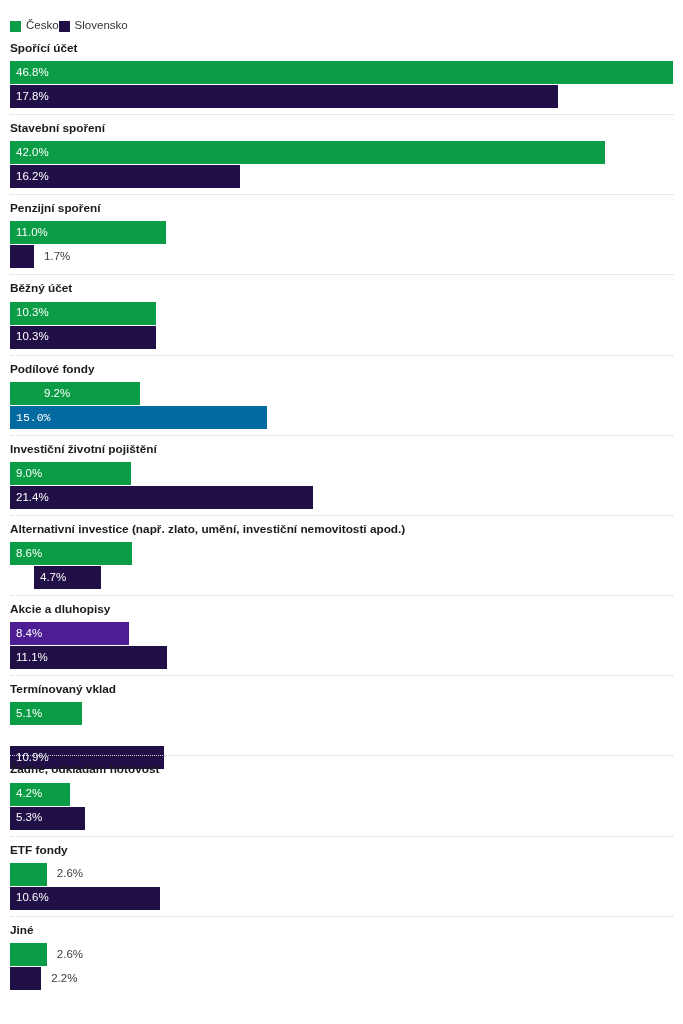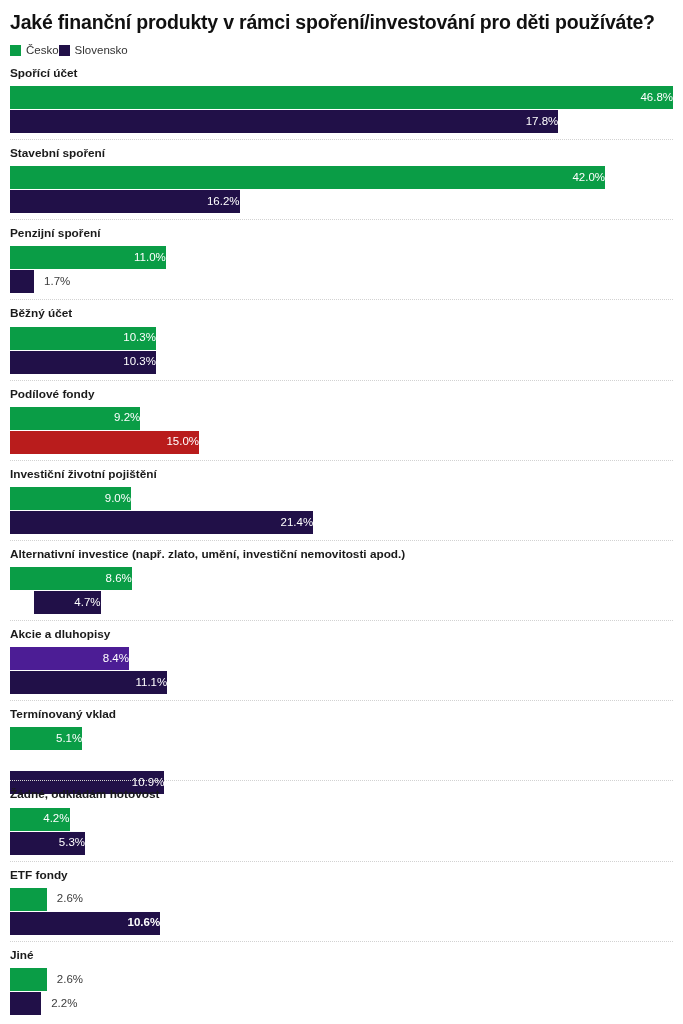--- a/index.html
+++ b/index.html
@@ -83,21 +83,20 @@
   }
   .bar-row:last-child {
     margin-bottom: 0;
   }
   .bar {
     height: 23px;
     display: flex;
     align-items: center;
     box-sizing: border-box;
     flex: 0 0 auto;
-    justify-content: flex-end;
   }
   .bar-value-inside {
     font-size: 11.5px;
     color: #ffffff;
     padding-left: 6px;
     white-space: nowrap;
     line-height: 1;
   }
   .bar-value-outside {
     font-size: 11.5px;
@@ -107,21 +106,20 @@
     line-height: 1;
     display: flex;
     align-items: center;
   }
 </style>
 </head>
 <body>
 
 <div class="chart-root">
 
-  <div class="chart-title">Jaké finanční produkty v rámci spoření/investování pro děti používáte?</div>
 
   <div class="legend">
     <div class="legend-item">
       <span class="legend-swatch" style="background: rgb(10, 157, 70);"></span>
       <span class="legend-label">Česko</span>
     </div>
     <div class="legend-item">
       <span class="legend-swatch" style="background: rgb(33, 16, 72);"></span>
       <span class="legend-label">Slovensko</span>
     </div>
@@ -180,21 +178,21 @@
         </div>
       </div>
       <div class="group">
         <div class="group-label">Podílové fondy</div>
         <div class="bar-row">
           <div class="bar" style="width: 130.333px; background: rgb(10, 157, 70); padding-left: 28px;">
             <span class="bar-value-inside">9.2%</span>
           </div>
         </div>
         <div class="bar-row">
-          <div class="bar" style="width: 189px; background: #b91c1c;">
+          <div class="bar" style="width: 257px; background: #0369a1; font-family: Liberation Mono, monospace;">
             <span class="bar-value-inside">15.0%</span>
           </div>
         </div>
       </div>
       <div class="group">
         <div class="group-label">Investiční životní pojištění</div>
         <div class="bar-row">
           <div class="bar" style="width: 121px; background: rgb(10, 157, 70);">
             <span class="bar-value-inside">9.0%</span>
           </div>
@@ -257,21 +255,21 @@
           </div>
         </div>
       </div>
       <div class="group">
         <div class="group-label">ETF fondy</div>
         <div class="bar-row">
           <div class="bar" style="width: 36.8333px; background: rgb(10, 157, 70);"></div>
           <span class="bar-value-outside">2.6%</span>
         </div>
         <div class="bar-row">
-          <div class="bar" style="width: 150.167px; background: rgb(33, 16, 72); font-weight: bold;">
+          <div class="bar" style="width: 150.167px; background: rgb(33, 16, 72);">
             <span class="bar-value-inside">10.6%</span>
           </div>
         </div>
       </div>
       <div class="group">
         <div class="group-label">Jiné</div>
         <div class="bar-row">
           <div class="bar" style="width: 36.8333px; background: rgb(10, 157, 70);"></div>
           <span class="bar-value-outside">2.6%</span>
         </div>

